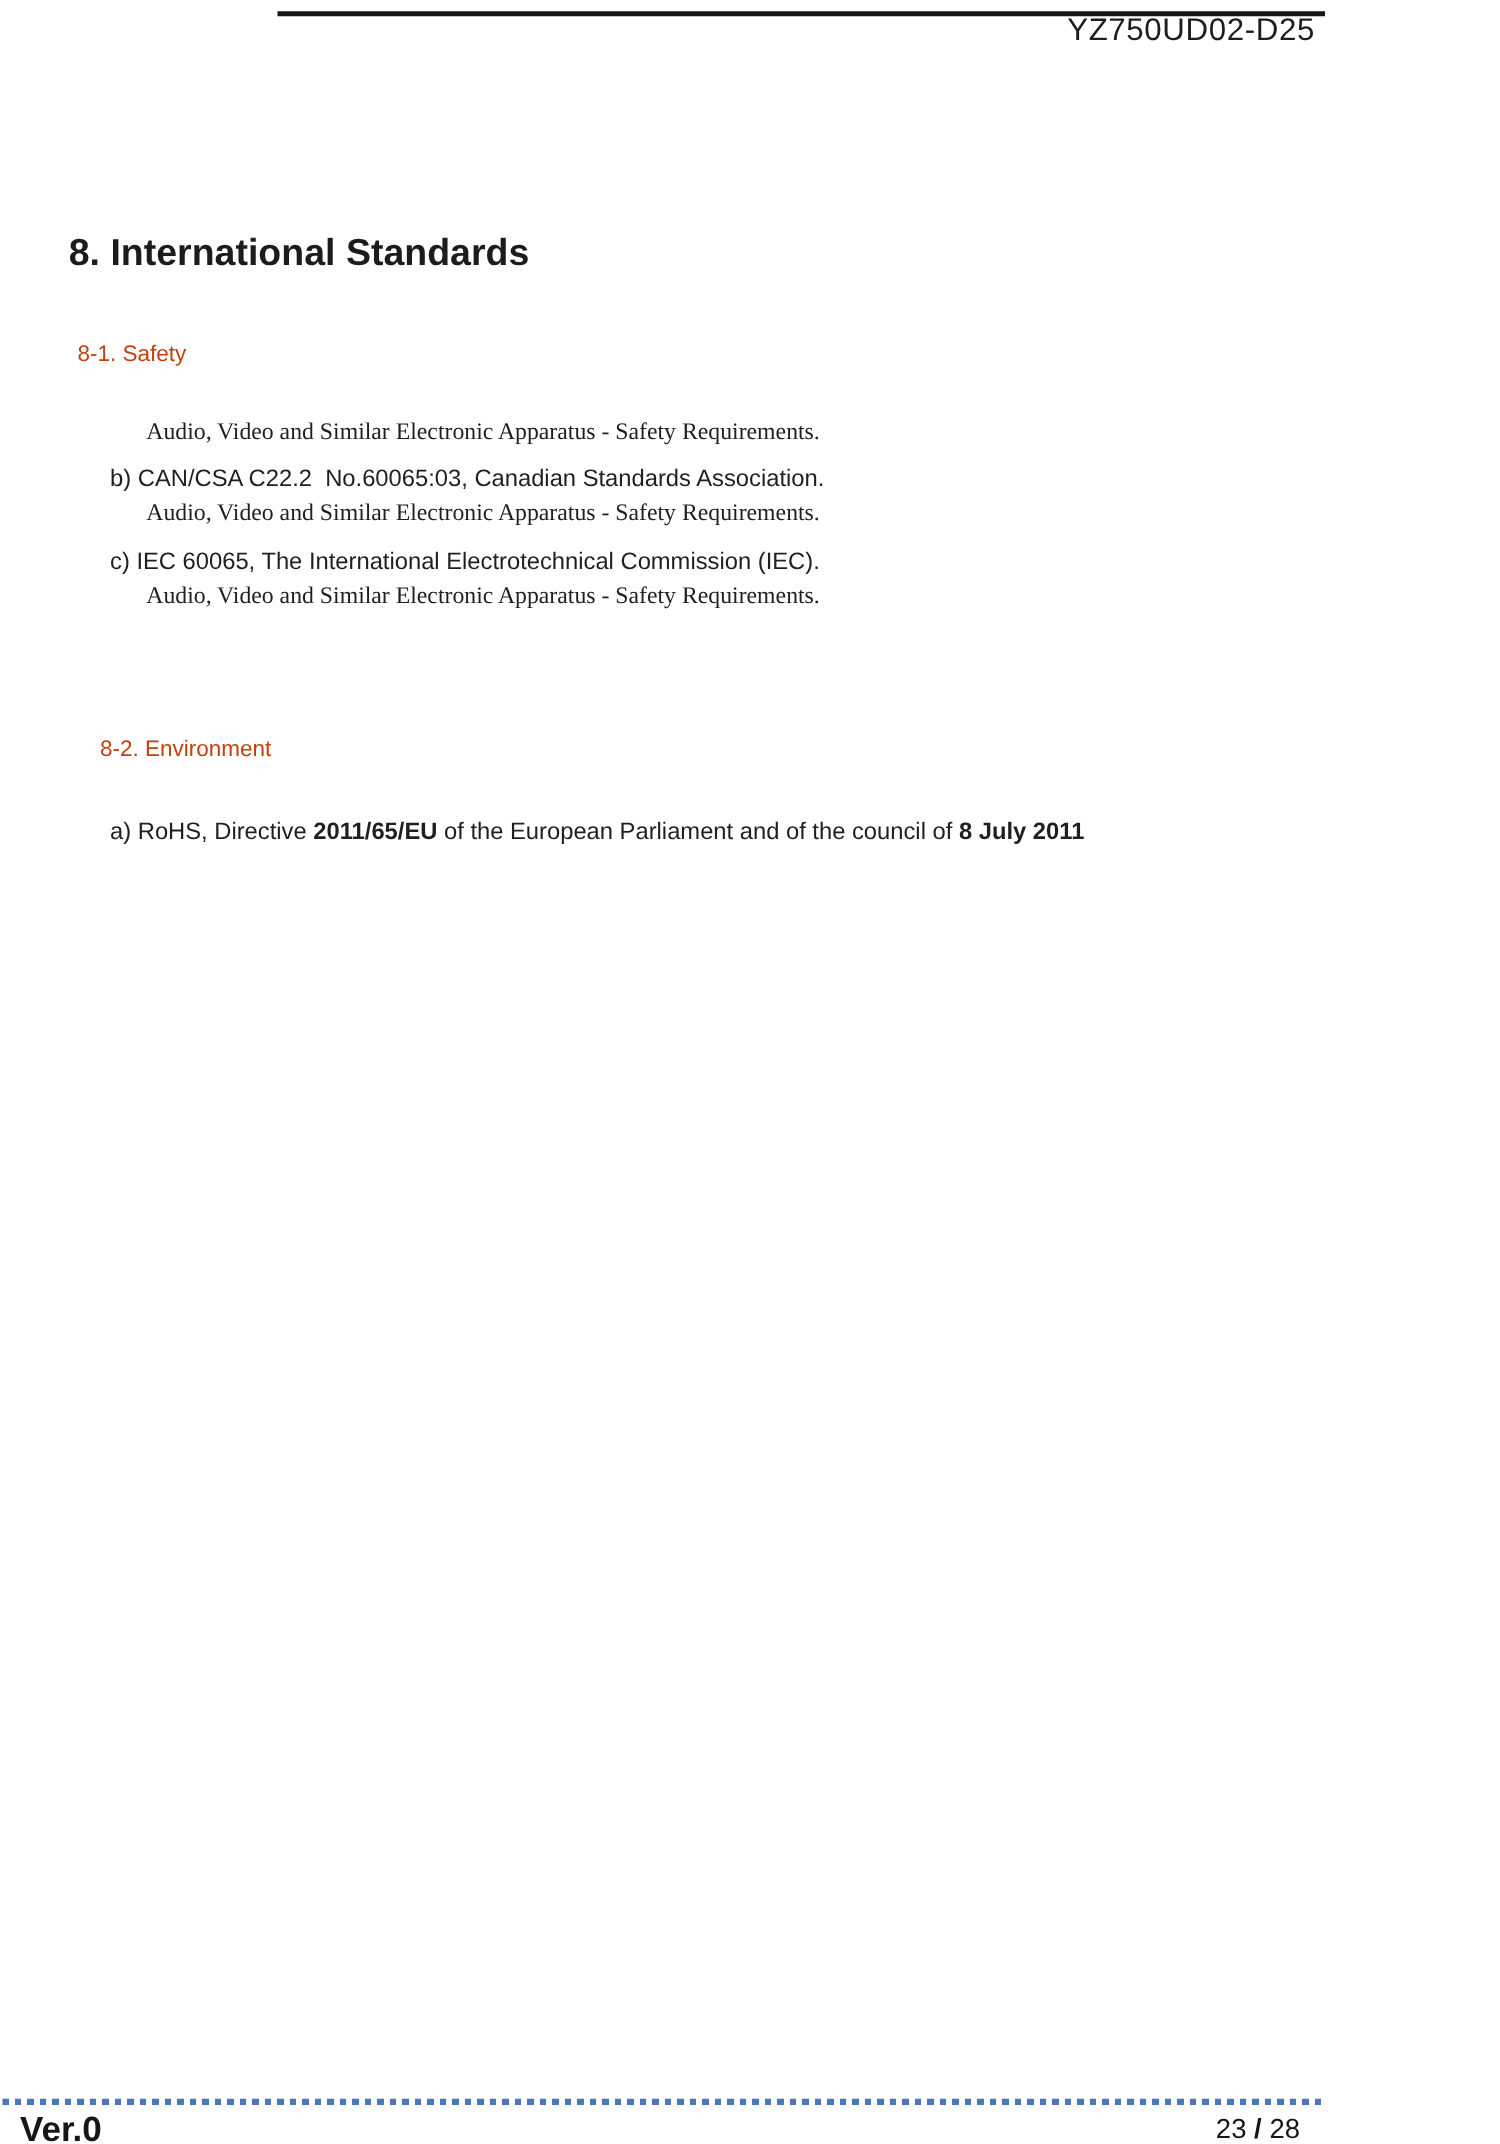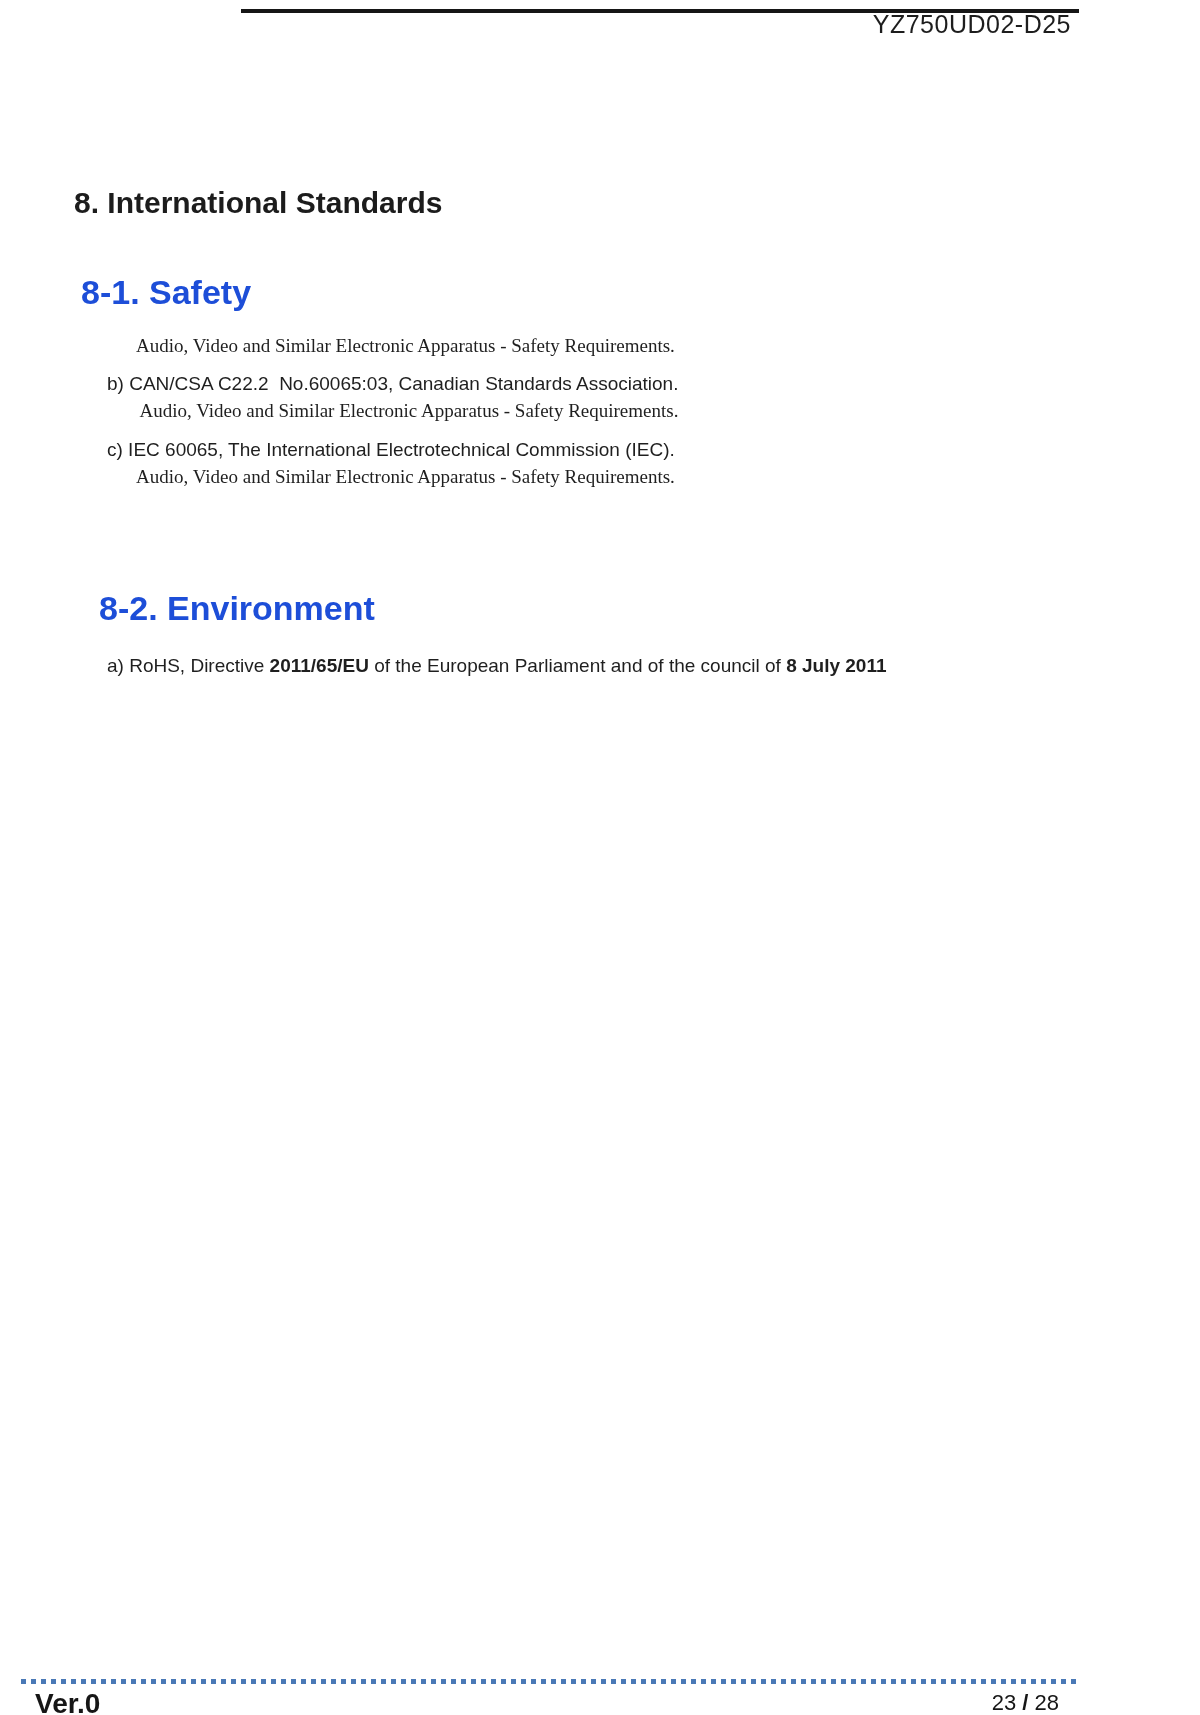--- a/index.html
+++ b/index.html
@@ -8,21 +8,20 @@
     background: #ffffff;
   }
   .page {
     position: relative;
     width: 1060px;
     height: 1715px;
     background: #ffffff;
     font-family: "Liberation Sans", "DejaVu Sans", sans-serif;
     color: #1d1d1d;
     overflow: hidden;
-    margin-left: 19px;
   }
   .top-rule {
     position: absolute;
     left: 222px;
     top: 9px;
     width: 978px;
     height: 4px;
     background: #161616;
   }
   .doc-number {
@@ -38,36 +37,36 @@
     position: absolute;
     left: 55px;
     top: 186px;
     font-size: 30px;
     font-weight: 700;
     line-height: 1.1;
     color: #1c1c1c;
   }
   .h2 {
     position: absolute;
-    font-size: 34px;
-    font-weight: 700;
+    font-size: 18px;
+    font-weight: 400;
     line-height: 1.1;
-    color: #1d4ed8;
+    color: #c2410c;
   }
   .h2.safety { left: 62px; top: 274px; }
   .h2.environment { left: 80px; top: 590px; }
   .items {
     position: absolute;
     left: 88px;
     top: 332px;
     font-size: 19px;
     line-height: 27px;
     color: #1f1f1f;
   }
-  .item + .item.gap-b { margin-top: 11px; text-align: right; }
+  .item + .item.gap-b { margin-top: 11px; }
   .item + .item.gap-c { margin-top: 12px; }
   .item .line1 { white-space: pre-wrap; }
   .item .line2 { margin-left: 29px; white-space: pre-wrap; font-family: Liberation Serif, serif; }
   .env-item {
     position: absolute;
     left: 88px;
     top: 652px;
     font-size: 19px;
     line-height: 27px;
     color: #1f1f1f;

